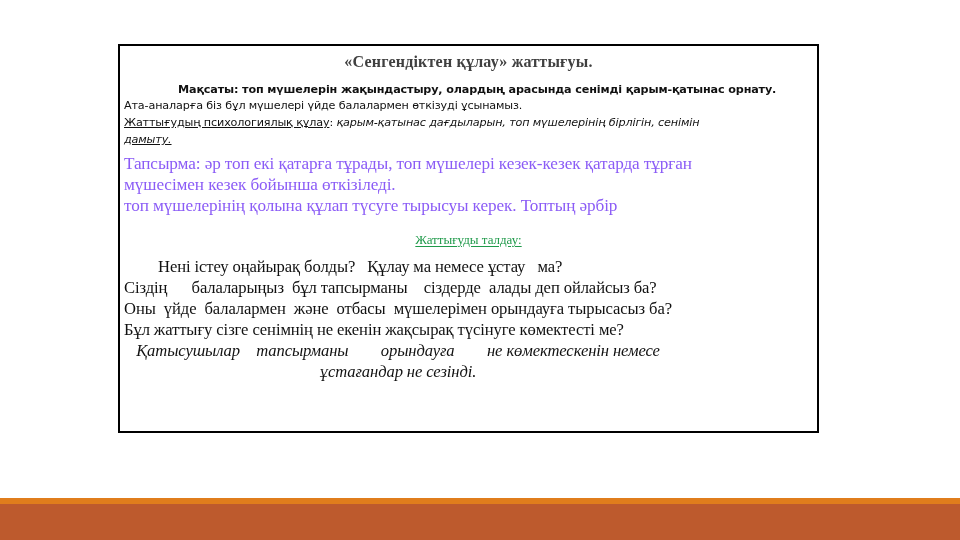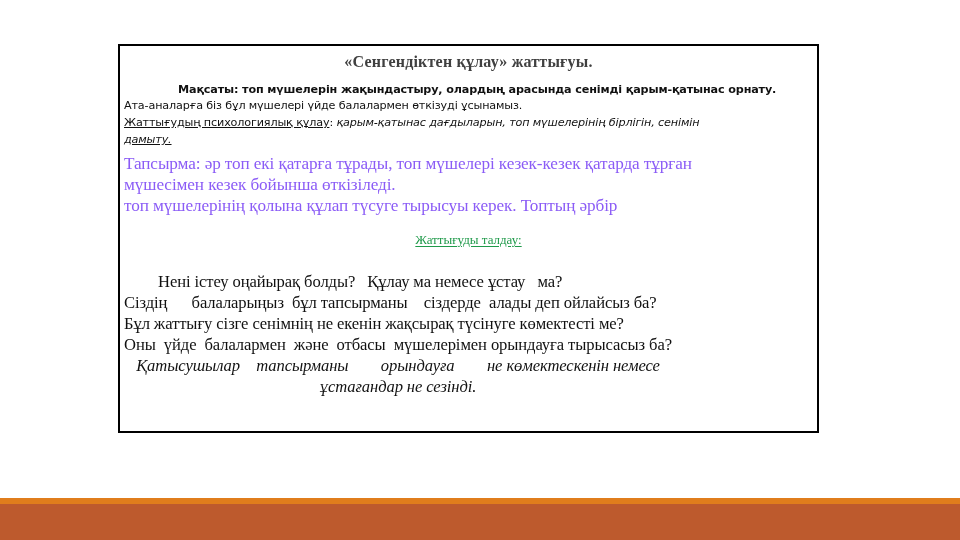--- a/index.html
+++ b/index.html
@@ -110,21 +110,21 @@
       position: absolute;
       left: 4px;
       top: 210px;
       font-family: "Liberation Serif", serif;
       font-size: 16.6px;
       line-height: 21px;
       color: #111;
       letter-spacing: -0.1px;
     }
     .questions div { white-space: pre; }
-    .questions .q-first { padding-left: 34px; margin-top: 15px; }
+    .questions .q-first { padding-left: 34px; }
     .questions .italic { }
 
     .footer-stripe {
       position: absolute;
       left: 0;
       top: 498px;
       width: 960px;
       height: 6px;
       background: #e07d1c;
     }
@@ -156,22 +156,22 @@
     <div>Тапсырма: әр топ екі қатарға тұрады, топ мүшелері кезек-кезек қатарда тұрған</div>
     <div>мүшесімен  кезек бойынша өткізіледі.</div>
     <div>топ мүшелерінің қолына құлап түсуге тырысуы керек. Топтың әрбір</div>
   </div>
 
   <div class="subtitle">Жаттығуды талдау:</div>
 
   <div class="questions">
     <div class="q-first">Нені істеу оңайырақ болды?   Құлау ма немесе ұстау   ма?</div>
     <div>Сіздің      балаларыңыз  бұл тапсырманы    сіздерде  алады деп ойлайсыз ба?</div>
+    <div>Оны  үйде  балалармен  және  отбасы  мүшелерімен орындауға тырысасыз ба?</div>
     <div>Бұл жаттығу сізге сенімнің не екенін жақсырақ түсінуге көмектесті ме?</div>
-    <div>Оны  үйде  балалармен  және  отбасы  мүшелерімен орындауға тырысасыз ба?</div>
     <div class="italic">Қатысушылар    тапсырманы        орындауға        не көмектескенін немесе</div>
     <div class="italic">ұстағандар не сезінді.</div>
   </div>
 
 </div>
 
 <div class="footer-stripe"></div>
 <div class="footer-bar"></div>
 
 </body></html>

